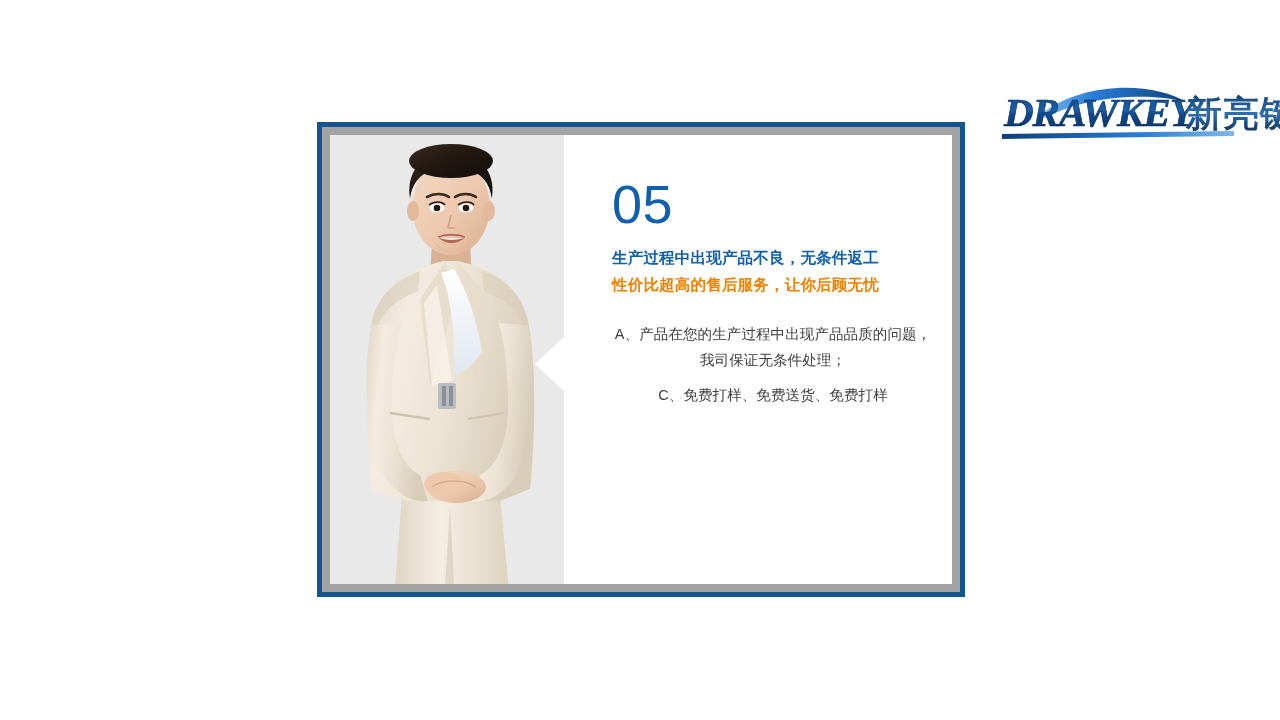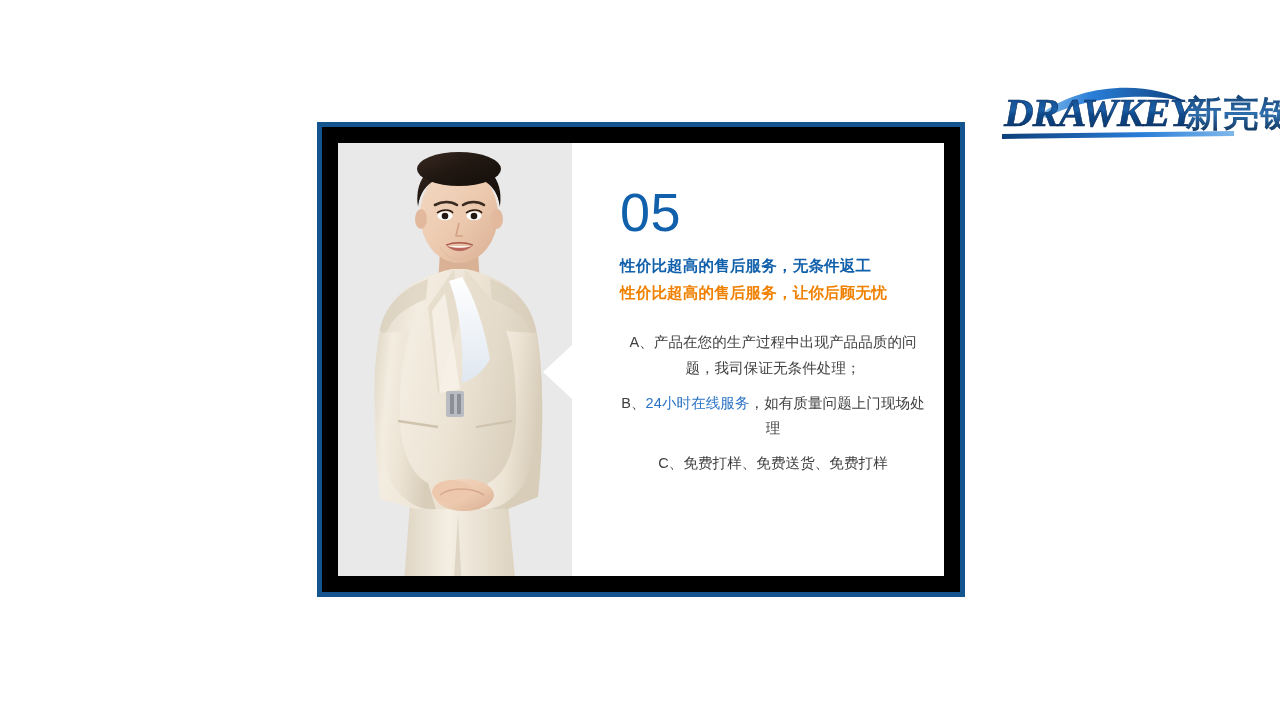--- a/index.html
+++ b/index.html
@@ -35,22 +35,22 @@
     width: 648px;
     height: 475px;
     box-sizing: border-box;
     border: 5px solid #14548f;
     background: #ffffff;
   }
   #card-inner {
     position: absolute;
     inset: 0;
     display: flex;
-    background: #000000;
-    padding: 16px;
+    background: #a3a3a3;
+    padding: 8px;
     box-sizing: border-box;
   }
 
   
   #photo-panel {
     position: relative;
     width: 234px;
     flex: 0 0 234px;
     background: #e9e9e9;
     overflow: hidden;
@@ -274,30 +274,27 @@
           <path d="M108 104 C 116 120, 138 120, 146 104" stroke="#e0b79c" stroke-width="1.2" fill="none" opacity="0.6"></path>
         </svg>
       </div>
       <div id="panel-notch"></div>
     </div>
 
     <div id="text-panel">
 
       <div id="section-number">05</div>
 
-      <div class="headline" id="headline-primary">性价比超高的售后服务，无条件返工</div>
+      <div class="headline" id="headline-primary">生产过程中出现产品不良，无条件返工</div>
 
       <div class="headline" id="headline-secondary">性价比超高的售后服务，让你后顾无忧</div>
 
       <ul id="detail-list">
         <li class="detail-item">
           <span>A、</span><span>产品在您的生产过程中出现产品品质的问题，我司保证无条件处理；</span><span class="hl"></span><span></span>
-        </li>
-        <li class="detail-item">
-          <span>B、</span><span></span><span class="hl">24小时在线服务</span><span>，如有质量问题上门现场处理</span>
         </li>
         <li class="detail-item">
           <span>C、</span><span>免费打样、免费送货、免费打样</span><span class="hl"></span><span></span>
         </li>
       </ul>
     </div>
   </div>
 </div>
 
 </body></html>

